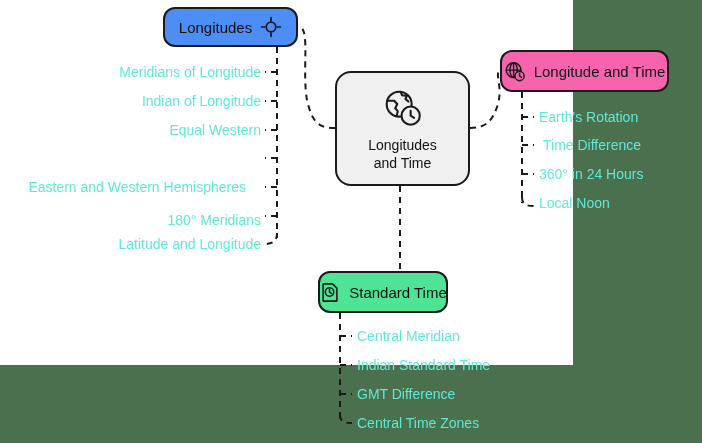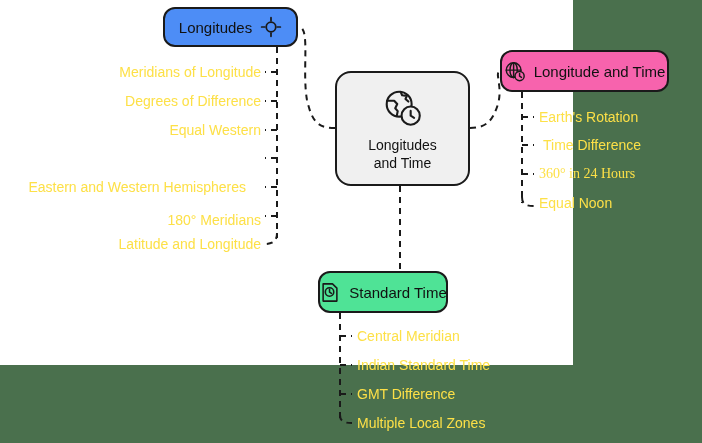--- a/index.html
+++ b/index.html
@@ -113,21 +113,21 @@
     width: 130px;
     height: 42px;
     background: #4fe396;
     padding: 0 12px;
   }
 
   
   .leaf {
     position: absolute;
     font-size: 14px;
-    color: #fde047;
+    color: #5eead4;
     white-space: nowrap;
     line-height: 1;
   }
   .leaf.right-align {
     text-align: right;
     transform: translate(-100%, -50%);
   }
   .leaf.left-align {
     text-align: left;
     transform: translateY(-50%);
@@ -218,29 +218,29 @@
       <svg viewBox="0 0 24 24" width="23" height="23" fill="none" stroke="#1a1a1a" stroke-width="1.7" stroke-linecap="round" stroke-linejoin="round">
         <path d="M4.5 2.6 h10.2 l4.8 4.6 v14.2 h-15 z"></path>
         <circle cx="11.5" cy="11.5" r="4.6"></circle>
         <path d="M11.5 8.6 v3 l2.1 1.4"></path>
       </svg>
     </span>
     <span class="node-label">Standard Time</span>
   </div>
 
   <div class="leaf right-align" style="left:261px; top:72px;">Meridians of Longitude</div>
-  <div class="leaf right-align" style="left:261px; top:101px;">Degrees of Difference</div>
+  <div class="leaf right-align" style="left:261px; top:101px;">Indian of Longitude</div>
   <div class="leaf right-align" style="left:261px; top:130px;">Equal Western</div>
   <div class="leaf right-align" style="left:246px; top:187px;">Eastern and Western Hemispheres</div>
   <div class="leaf right-align" style="left:261px; top:220px;">180° Meridians</div>
   <div class="leaf right-align" style="left:261px; top:244px;">Latitude and Longitude</div>
 
   <div class="leaf left-align" style="left:539px; top:117px;">Earth's Rotation</div>
   <div class="leaf left-align" style="left:543px; top:145px;">Time Difference</div>
-  <div class="leaf left-align" style="left:539px; top:174px;font-family:Liberation Serif, serif;">360° in 24 Hours</div>
-  <div class="leaf left-align" style="left:539px; top:203px;">Equal Noon</div>
+  <div class="leaf left-align" style="left:539px; top:174px;">360° in 24 Hours</div>
+  <div class="leaf left-align" style="left:539px; top:203px;">Local Noon</div>
 
   <div class="leaf left-align" style="left:357px; top:336px;">Central Meridian</div>
   <div class="leaf left-align" style="left:357px; top:365px;">Indian Standard Time</div>
   <div class="leaf left-align" style="left:357px; top:394px;">GMT Difference</div>
-  <div class="leaf left-align" style="left:357px; top:423px;">Multiple Local Zones</div>
+  <div class="leaf left-align" style="left:357px; top:423px;">Central Time Zones</div>
 
 </div>
 
 </body></html>

